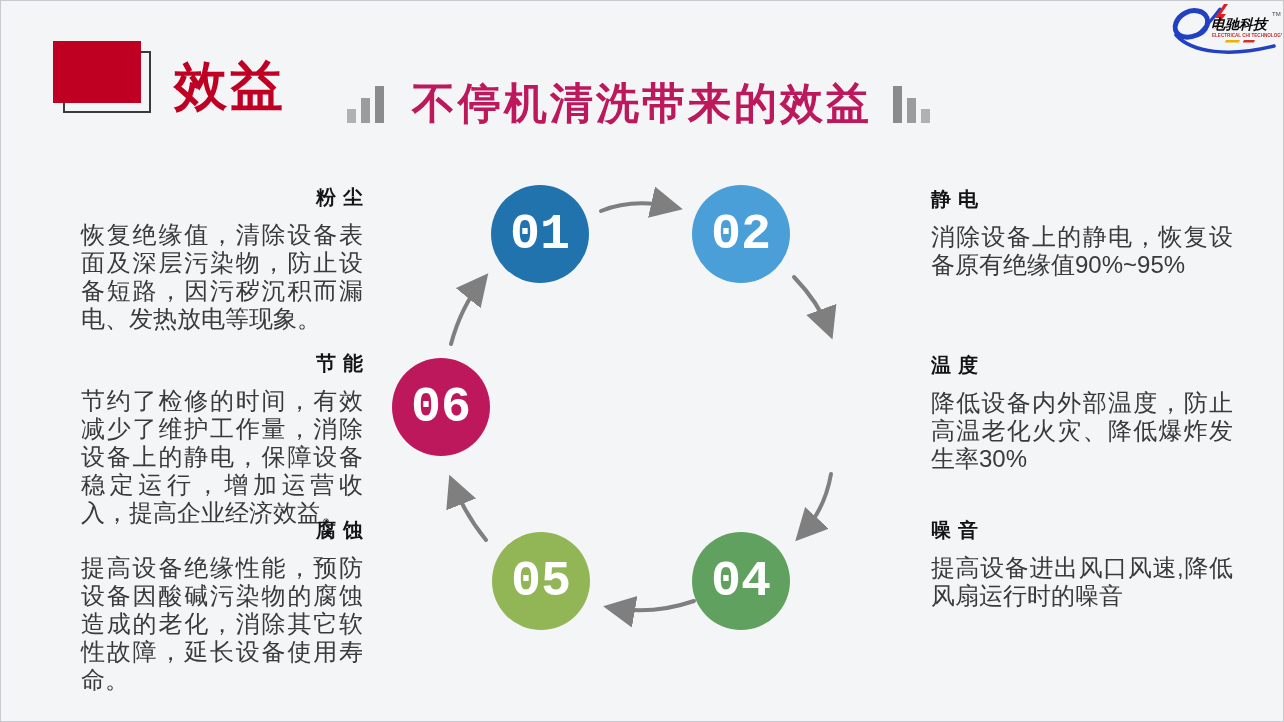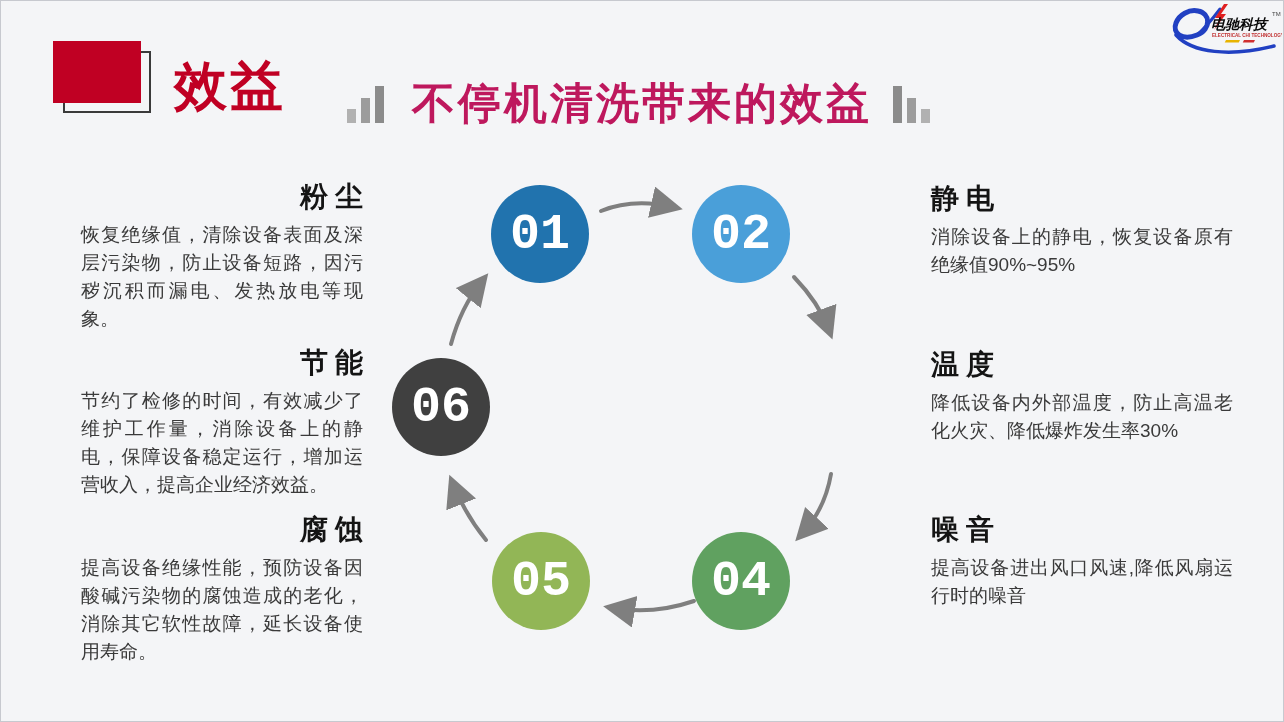--- a/index.html
+++ b/index.html
@@ -19,23 +19,23 @@
   .bars { position:absolute; top:84px; display:flex; align-items:flex-end; gap:5px; height:38px; }
   .bars-left { left:346px; } .bars-right { left:892px; }
   .bars span { display:block; width:9px; }
   
   .logo { position:absolute; left:1163px; top:2px; width:118px; height:64px; }
   
   .col { position:absolute; }
   .col-left { left:80px; width:282px; }
   .col-right { left:930px; width:302px; }
   .benefit { position:absolute; left:0; width:100%; }
-  .benefit h2 { font-size:28px; font-weight:700; color:#141414; letter-spacing:7px; line-height:36px; }
+  .benefit h2 { font-size:20px; font-weight:700; color:#141414; letter-spacing:7px; line-height:36px; }
   .col-left .benefit h2 { text-align:right; margin-right:-7px; }
-  .benefit p { margin-top:6px; font-size:19px; line-height:28px; color:#3a3a3a; text-align:justify; }
+  .benefit p { margin-top:6px; font-size:24px; line-height:28px; color:#3a3a3a; text-align:justify; }
   
   .circle { position:absolute; width:98px; height:98px; border-radius:50%;
     color:#fff; font-size:50px; font-weight:700; display:flex; align-items:center;
     justify-content:center; font-family:Liberation Mono, monospace; }
   .c01 { left:490px; top:184px; } .c02 { left:691px; top:184px; }
   .c03 { left:791px; top:357px; } .c04 { left:691px; top:531px; }
   .c05 { left:491px; top:531px; } .c06 { left:391px; top:357px; }
   .arrows { position:absolute; left:380px; top:150px; }
 </style>
 </head>
@@ -100,21 +100,21 @@
     <div class="benefit" style="top:511px">
       <h2>噪音</h2>
       <p>提高设备进出风口风速,降低风扇运行时的噪音</p>
     </div>
   </div>
 
   <div class="circle c01" style="background: rgb(33, 115, 174);">01</div>
   <div class="circle c02" style="background: rgb(74, 159, 217);">02</div>
   <div class="circle c04" style="background: rgb(96, 161, 96);">04</div>
   <div class="circle c05" style="background: rgb(146, 182, 86);">05</div>
-  <div class="circle c06" style="background: #404040;">06</div>
+  <div class="circle c06" style="background: #be185d;">06</div>
 
   <svg class="arrows" width="520" height="530" viewBox="0 0 520 530">
     <defs>
       <marker id="ah" markerWidth="9" markerHeight="9" refX="5.5" refY="4" orient="auto">
         <path d="M0,0 L8,4 L0,8 z" fill="#7f7f7f"></path>
       </marker>
     </defs>
     <g fill="none" stroke="#7f7f7f" stroke-width="4" stroke-linecap="round">
       <path d="M220 60 Q 252 47 292 56" marker-end="url(#ah)"></path>
       <path d="M413 126 Q 438 152 448 179" marker-end="url(#ah)"></path>

